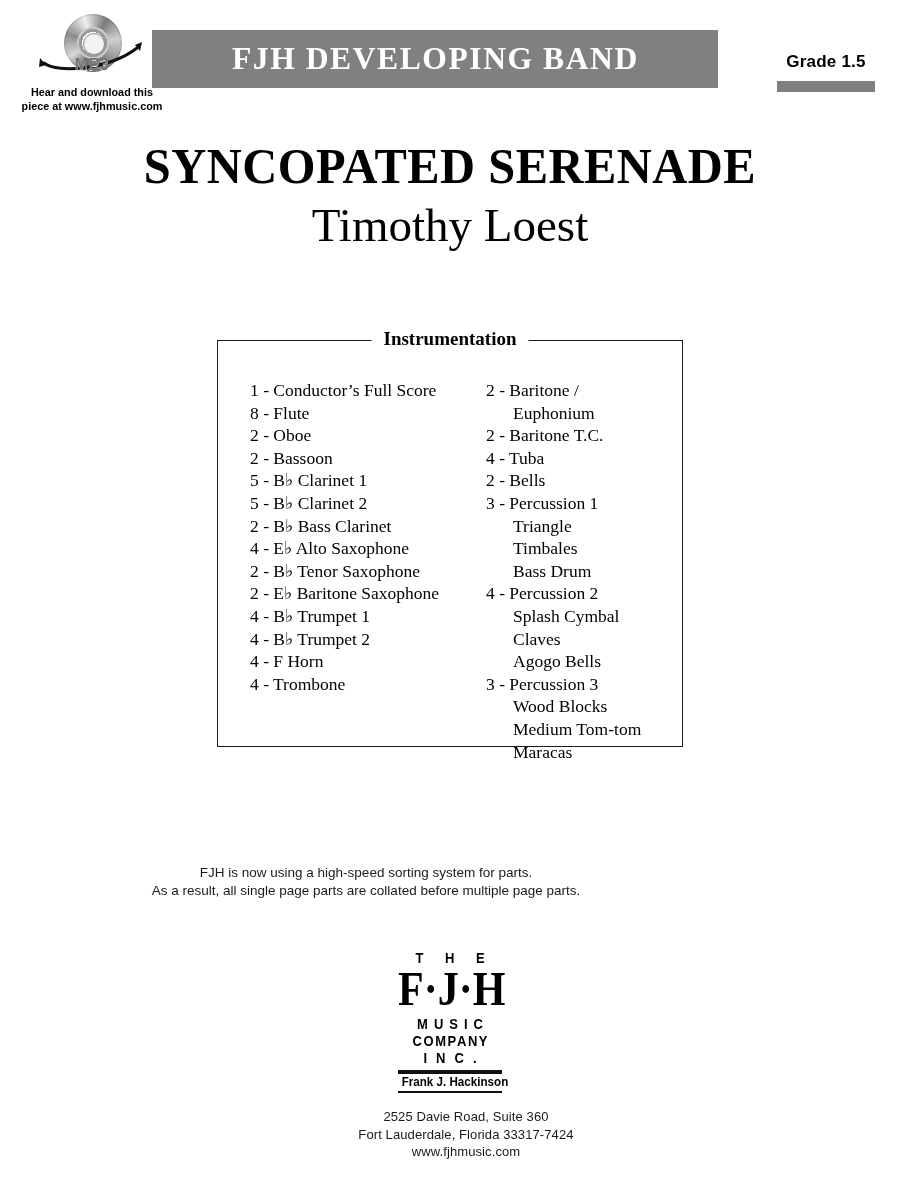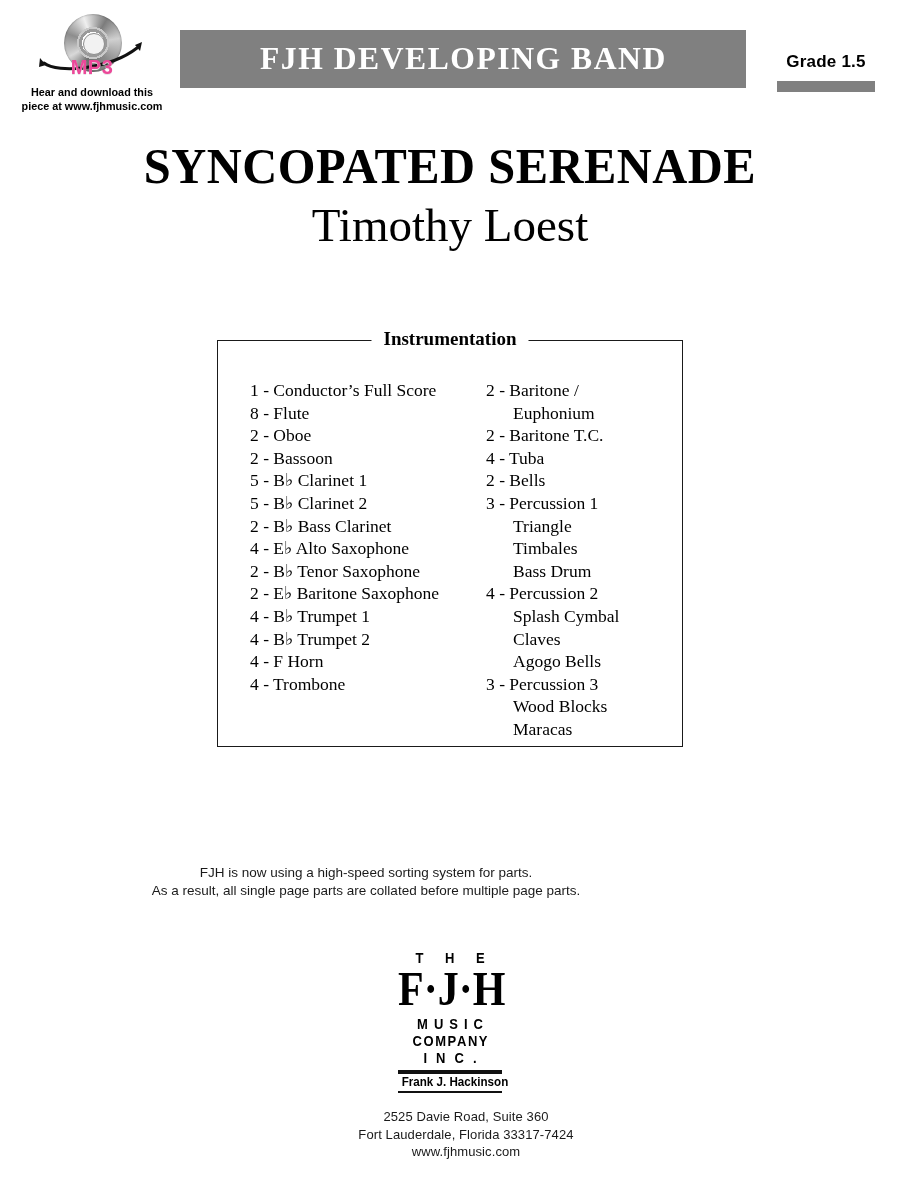--- a/index.html
+++ b/index.html
@@ -60,41 +60,41 @@
     left: 24px; top: 24px;
     width: 116px; height: 36px;
   }
   .mp3-label {
     position: absolute;
     left: 0; top: 44px;
     width: 160px;
     text-align: center;
     font-family: "Liberation Sans", sans-serif;
     font-weight: bold;
-    font-size: 20px;
+    font-size: 16px;
     letter-spacing: .5px;
-    color: #ec4899;
+    color: #737373;
     text-shadow: 0 1px 0 #e8e8e8;
   }
   #mp3-caption {
     margin-top: 2px;
     font-family: "Liberation Sans", sans-serif;
     font-weight: bold;
     font-size: 11.5px;
     line-height: 13.5px;
     color: #000;
     transform: scaleX(.94);
     transform-origin: 50% 0;
     white-space: nowrap;
   }
 
   
   #banner {
     position: absolute;
-    left: 180px; top: 30px;
+    left: 152px; top: 30px;
     width: 566px; height: 58px;
     background: #808080;
     display: flex;
     align-items: center;
     justify-content: center;
   }
   #banner-title {
     color: #ffffff;
     font-family: "Liberation Serif", serif;
     font-weight: bold;
@@ -372,20 +372,21 @@
         <div class="instr-item">3 - Percussion 1</div>
         <div class="instr-sub">Triangle</div>
         <div class="instr-sub">Timbales</div>
         <div class="instr-sub">Bass Drum</div>
         <div class="instr-item">4 - Percussion 2</div>
         <div class="instr-sub">Splash Cymbal</div>
         <div class="instr-sub">Claves</div>
         <div class="instr-sub">Agogo Bells</div>
         <div class="instr-item">3 - Percussion 3</div>
         <div class="instr-sub">Wood Blocks</div>
+        <div class="instr-sub">Medium Tom-tom</div>
         <div class="instr-sub">Maracas</div>
       </div>
   </div>
 </div>
 
 <div id="sorting-note">
   <div>FJH is now using a high-speed sorting system for parts.</div>
   <div>As a result, all single page parts are collated before multiple page parts.</div>
 </div>
 

